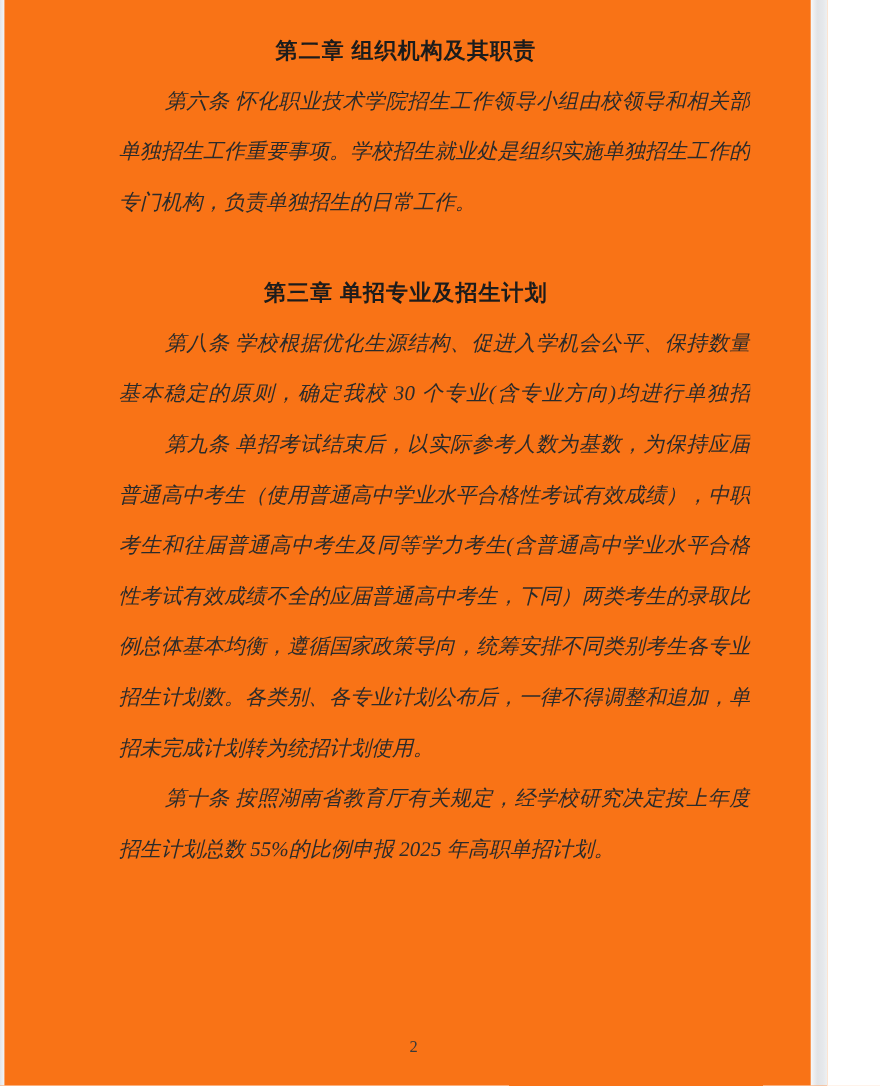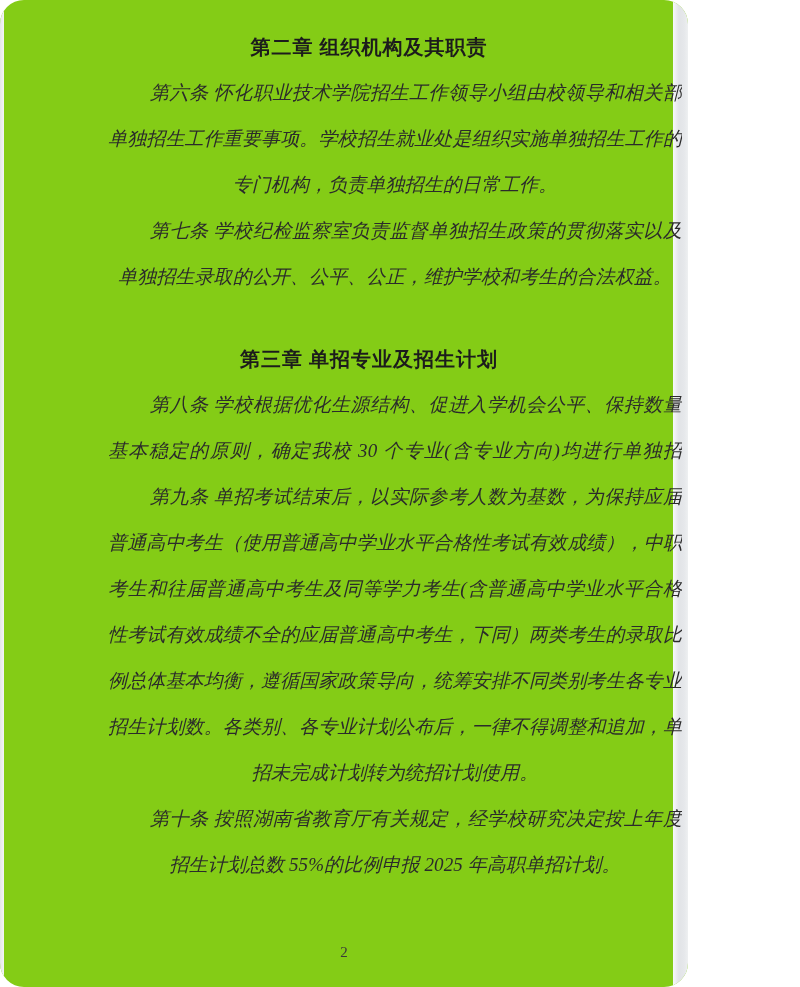--- a/index.html
+++ b/index.html
@@ -2,27 +2,26 @@
 <html><head>
 <meta charset="utf-8">
 <style>
   html, body {
     margin: 0;
     padding: 0;
     background: #ffffff;
   }
   .page {
     position: relative;
-    width: 688px;
+    width: 752px;
     height: 987px;
-    background: #84cc16;
+    background: #f97316;
     overflow: hidden;
     font-family: "Liberation Serif", "DejaVu Serif", serif;
     color: #282828;
-    border-radius: 24px;
   }
   .edge-left {
     position: absolute;
     left: 0; top: 0;
     width: 4px; height: 100%;
     background: linear-gradient(to right, #e3e5e8, #f3f4f6);
   }
   .edge-right {
     position: absolute;
     right: 0; top: 0;
@@ -51,21 +50,21 @@
   .para {
     margin: 0;
     font-style: italic;
   }
   .line {
     font-size: 19px;
     line-height: 46px;
     max-height: 46px;
     overflow: hidden;
     letter-spacing: 0.1px;
-    text-align: center;
+    text-align: left;
     color: #2b2b2b;
   }
   .line.fill {
     text-align: justify;
     text-align-last: justify;
   }
   .line.indent {
     text-indent: 42px;
   }
   .page-number {
@@ -89,24 +88,20 @@
   <div class="content">
 
     <h2 class="chapter-heading">第二章 组织机构及其职责</h2>
 
     <div class="para">
       <div class="line indent fill">第六条 怀化职业技术学院招生工作领导小组由校领导和相关部</div>
       <div class="line fill">单独招生工作重要事项。学校招生就业处是组织实施单独招生工作的</div>
       <div class="line">专门机构，负责单独招生的日常工作。</div>
     </div>
 
-    <div class="para">
-      <div class="line indent fill">第七条 学校纪检监察室负责监督单独招生政策的贯彻落实以及</div>
-      <div class="line">单独招生录取的公开、公平、公正，维护学校和考生的合法权益。</div>
-    </div>
 
     <h2 class="chapter-heading second">第三章 单招专业及招生计划</h2>
 
     <div class="para">
       <div class="line indent fill">第八条 学校根据优化生源结构、促进入学机会公平、保持数量</div>
       <div class="line fill">基本稳定的原则，确定我校 30 个专业(含专业方向)均进行单独招生。</div>
     </div>
 
     <div class="para">
       <div class="line indent fill">第九条 单招考试结束后，以实际参考人数为基数，为保持应届</div>

